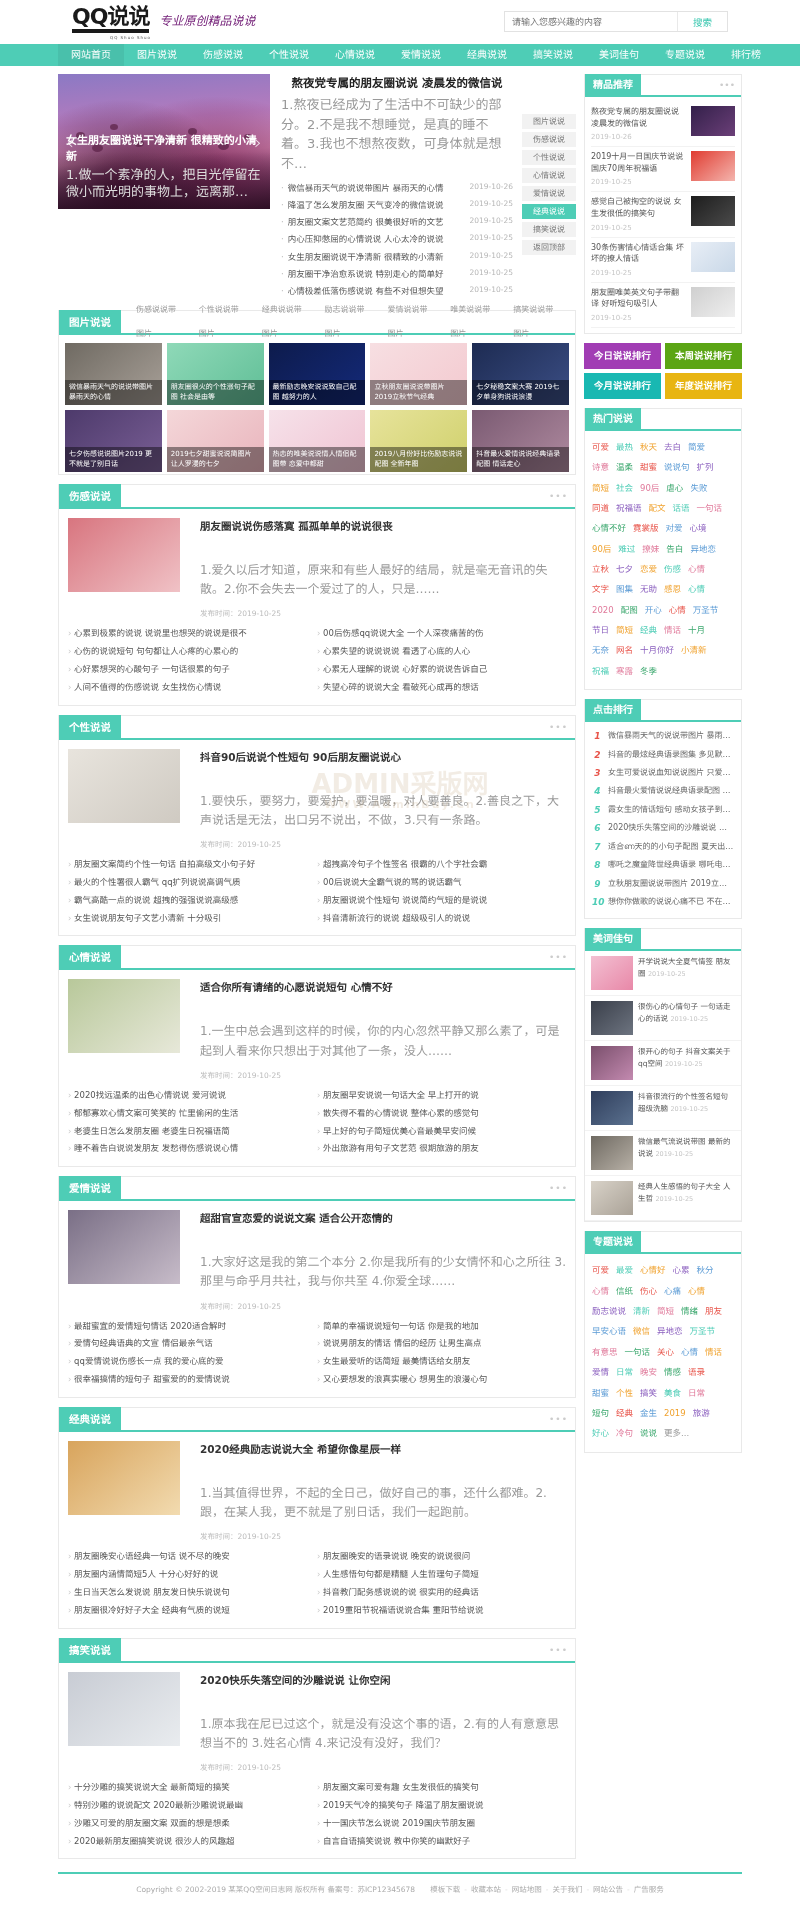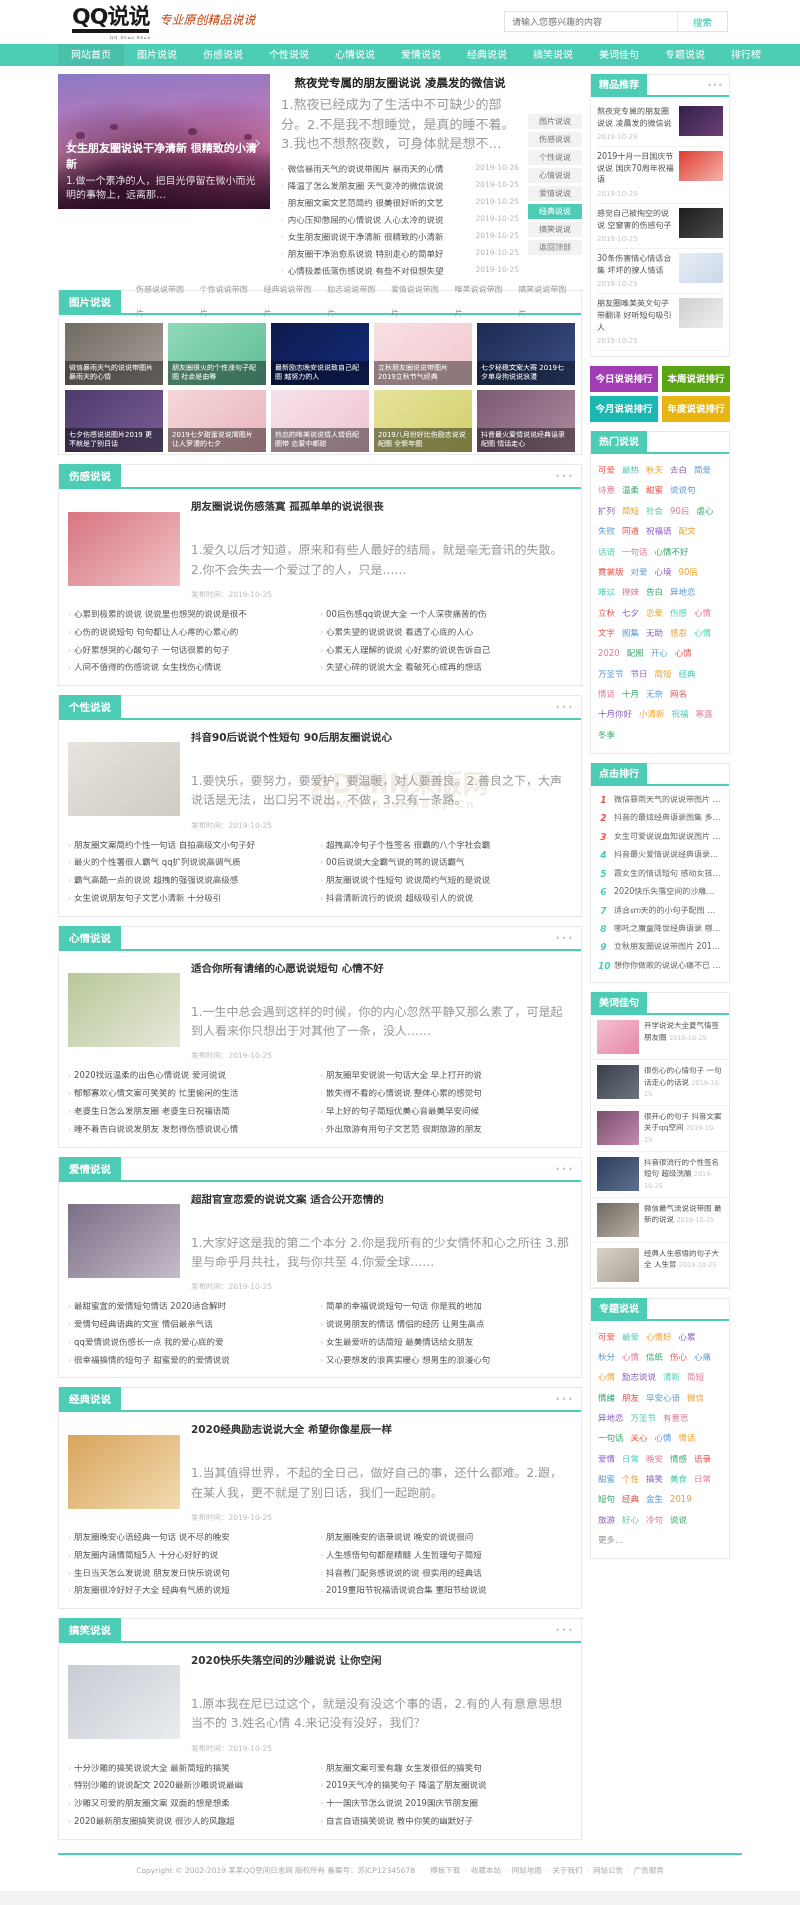--- a/index.html
+++ b/index.html
@@ -14,55 +14,55 @@
   a { text-decoration:none; color:inherit; }
   .page { width:800px; margin:0 auto; background:#fff; }
 
   
   .header { height:44px; background:#fff; position:relative; }
   .logo-wrap { position:absolute; left:72px; top:5px; display:flex; align-items:flex-end; }
   .logo { font-size:22px; font-weight:bold; color:#1a1a1a; letter-spacing:-1px;
           border-bottom:4px solid #1a1a1a; padding-bottom:1px; line-height:1.05;
           font-family:"DejaVu Sans","Liberation Sans",sans-serif; }
   .logo-sub { font-size:4px; color:#555; letter-spacing:1px; position:absolute; left:38px; bottom:-7px; }
-  .slogan { font-size:12px; color:#c2410c; margin-left:10px; margin-bottom:5px;
-            font-family:Liberation Mono, monospace; font-style:italic; }
+  .slogan { font-size:12px; color:#701a75; margin-left:10px; margin-bottom:5px;
+            font-family:Liberation Sans, sans-serif; font-style:italic; }
   .search-box { position:absolute; right:72px; top:11px; display:flex;
                 border:1px solid #e2e2e2; height:21px; background:#fff; }
   .search-input { border:none; outline:none; width:172px; padding:0 7px; font-size:9px;
                   color:#bbb; background:transparent; height:19px; font-family:inherit; }
   .search-btn { width:50px; border:none; border-left:1px solid #e9e9e9; background:#fff;
                 color:#35c6ae; font-size:9.5px; cursor:pointer; font-family:inherit; }
 
   
   .nav { background:#4ecdb6; height:22px; display:flex; align-items:center; padding-left:58px; }
   .nav a { color:#fff; font-size:10px; padding:0 13px; line-height:22px; display:block; }
   .nav a.active { background:rgba(0,0,0,.06); }
 
   
   .wrap { display:flex; padding:8px 58px 0 58px; gap:8px; }
   .col-main { width:524px; }
-  .col-side { width:140px; }
+  .col-side { width:158px; }
 
   
   .banner { display:flex; gap:9px; margin-bottom:10px; }
   .slider { width:212px; height:135px; position:relative; overflow:hidden; }
   .slider-img { width:100%; height:100%;
       background:
         radial-gradient(ellipse at 30% 85%, #4a1638 0%, rgba(74,22,56,0) 55%),
         radial-gradient(ellipse at 75% 75%, #7d2a5a 0%, rgba(125,42,90,0) 55%),
         linear-gradient(175deg,#8b79c4 0%, #b57bbd 35%, #e39bc2 60%, #7d4a70 85%, #3c1b33 100%);
       position:relative; }
   .slider-img:after{ content:""; position:absolute; left:0; bottom:0; width:100%; height:42%;
       background:linear-gradient(transparent, rgba(30,8,25,.72)); }
   .flower { position:absolute; border-radius:50%; background:#5d2449; opacity:.75; }
   .slider-cap { position:absolute; left:0; bottom:0; width:100%; padding:6px 8px 8px;
       color:#fff; z-index:3; }
   .slider-cap h3 { font-size:11px; font-weight:bold; margin-bottom:3px; }
-  .slider-cap p { font-size:10px; color:#ddd; line-height:1.35; }
+  .slider-cap p { font-size:13px; color:#ddd; line-height:1.35; }
   .slider-arrow { position:absolute; top:50%; transform:translateY(-50%); color:#fff;
       font-size:20px; opacity:.85; z-index:4; width:18px; text-align:center; font-weight:300; }
   .arrow-l { left:3px; } .arrow-r { right:3px; }
 
   .hot { flex:1; padding-left:2px; }
   .hot-title { font-size:11.5px; font-weight:bold; color:#222; text-align:center; margin-bottom:5px; }
   .hot-desc { font-size:13px; color:#999; line-height:1.5; margin-bottom:7px; }
   .hot-list li { list-style:none; display:flex; font-size:8.5px; color:#555;
       line-height:1.9; border-bottom:1px dotted transparent; }
   .hot-list li .dot { color:#bbb; margin-right:4px; }
@@ -86,21 +86,21 @@
   .sec-head .more { font-size:9px; color:#ccc; letter-spacing:1px; }
 
   
   .pic-grid { display:flex; flex-wrap:wrap; padding:8px 6px 2px 6px; gap:5px 5px; }
   .pic-card { width:calc((100% - 20px)/5); height:62px; position:relative; overflow:hidden; }
   .pic-card .ph { position:absolute; inset:0; }
   .pic-card .cap { position:absolute; left:0; bottom:0; width:100%; color:#fff;
      font-size:7px; line-height:1.35; padding:3px 4px; background:rgba(0,0,0,.42); }
 
   
-  .art-top { display:flex; padding:9px 9px 7px 9px; gap:11px;align-items:center; }
+  .art-top { display:flex; padding:9px 9px 7px 9px; gap:20px; }
   .art-thumb { width:112px; height:74px; flex:none; }
   .art-info h3 { font-size:10.5px; color:#333; font-weight:bold; margin-bottom:5px; }
   .art-info p { font-size:12px; color:#999; line-height:1.6;margin-top:28px; }
   .art-date { font-size:7.5px; color:#bbb; margin-top:8px; }
   .art-links { display:flex; flex-wrap:wrap; padding:0 9px 8px 9px; }
   .art-links a { width:50%; font-size:8.5px; color:#555; line-height:2.1;
       white-space:nowrap; overflow:hidden; text-overflow:ellipsis; }
   .art-links a:before { content:"› "; color:#c9c9c9; }
 
   
@@ -485,21 +485,21 @@
    </a>
             <a class="s-item">
      <span class="txt">
        <h4>2019十月一日国庆节说说 国庆70周年祝福语</h4>
        <span class="dt">2019-10-25</span>
      </span>
      <span class="th" style="background:linear-gradient(140deg,#e03c31,#f4b5ae)"></span>
    </a>
             <a class="s-item">
      <span class="txt">
-       <h4>感觉自己被掏空的说说 空窗害的伤感句子</h4>
+       <h4>感觉自己被掏空的说说 女生发很低的搞笑句</h4>
        <span class="dt">2019-10-25</span>
      </span>
      <span class="th" style="background:linear-gradient(140deg,#1d1d1d,#4b4b4b)"></span>
    </a>
             <a class="s-item">
      <span class="txt">
        <h4>30条伤害情心情话合集 坏坏的撩人情话</h4>
        <span class="dt">2019-10-25</span>
      </span>
      <span class="th" style="background:linear-gradient(140deg,#e8eef6,#c9d8e8)"></span>

